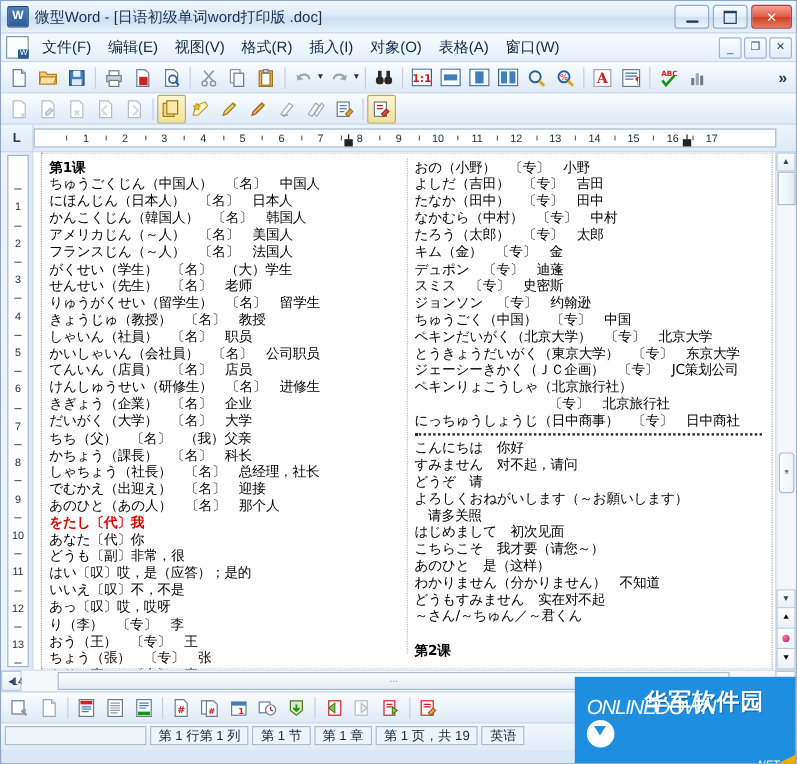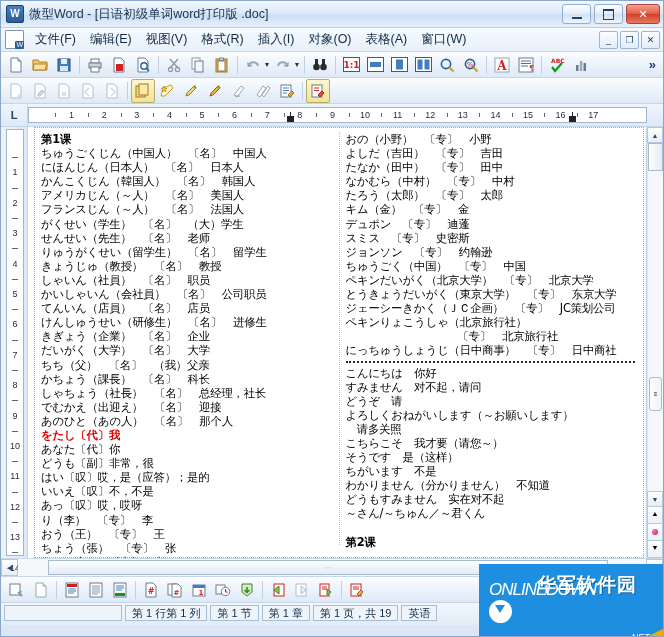--- a/index.html
+++ b/index.html
@@ -637,23 +637,23 @@
               <div class="line">ジェーシーきかく（ＪＣ企画）　〔专〕　JC策划公司</div>
               <div class="line">ペキンりょこうしゃ（北京旅行社）</div>
               <div class="line">　　　　　　　　　　〔专〕　北京旅行社</div>
               <div class="line">にっちゅうしょうじ（日中商事）　〔专〕　日中商社</div>
               <div class="hsep"></div>
               <div class="line">こんにちは　你好</div>
               <div class="line">すみません　对不起，请问</div>
               <div class="line">どうぞ　请</div>
               <div class="line">よろしくおねがいします（～お願いします）</div>
               <div class="line">　请多关照</div>
+              <div class="line">はじめまして　初次见面</div>
               <div class="line">こちらこそ　我才要（请您～）</div>
-              <div class="line">そうです　是（这样）</div>
-              <div class="line">ちがいます　不是</div>
+              <div class="line">あのひと　是（这样）</div>
               <div class="line">わかりません（分かりません）　不知道</div>
               <div class="line">どうもすみません　实在对不起</div>
               <div class="line">～さん/～ちゅん／～君くん</div>
               <div class="line blank"></div>
               <div class="line b">第2课</div>
             </div>
         </div>
       </div>
     </div>
 

